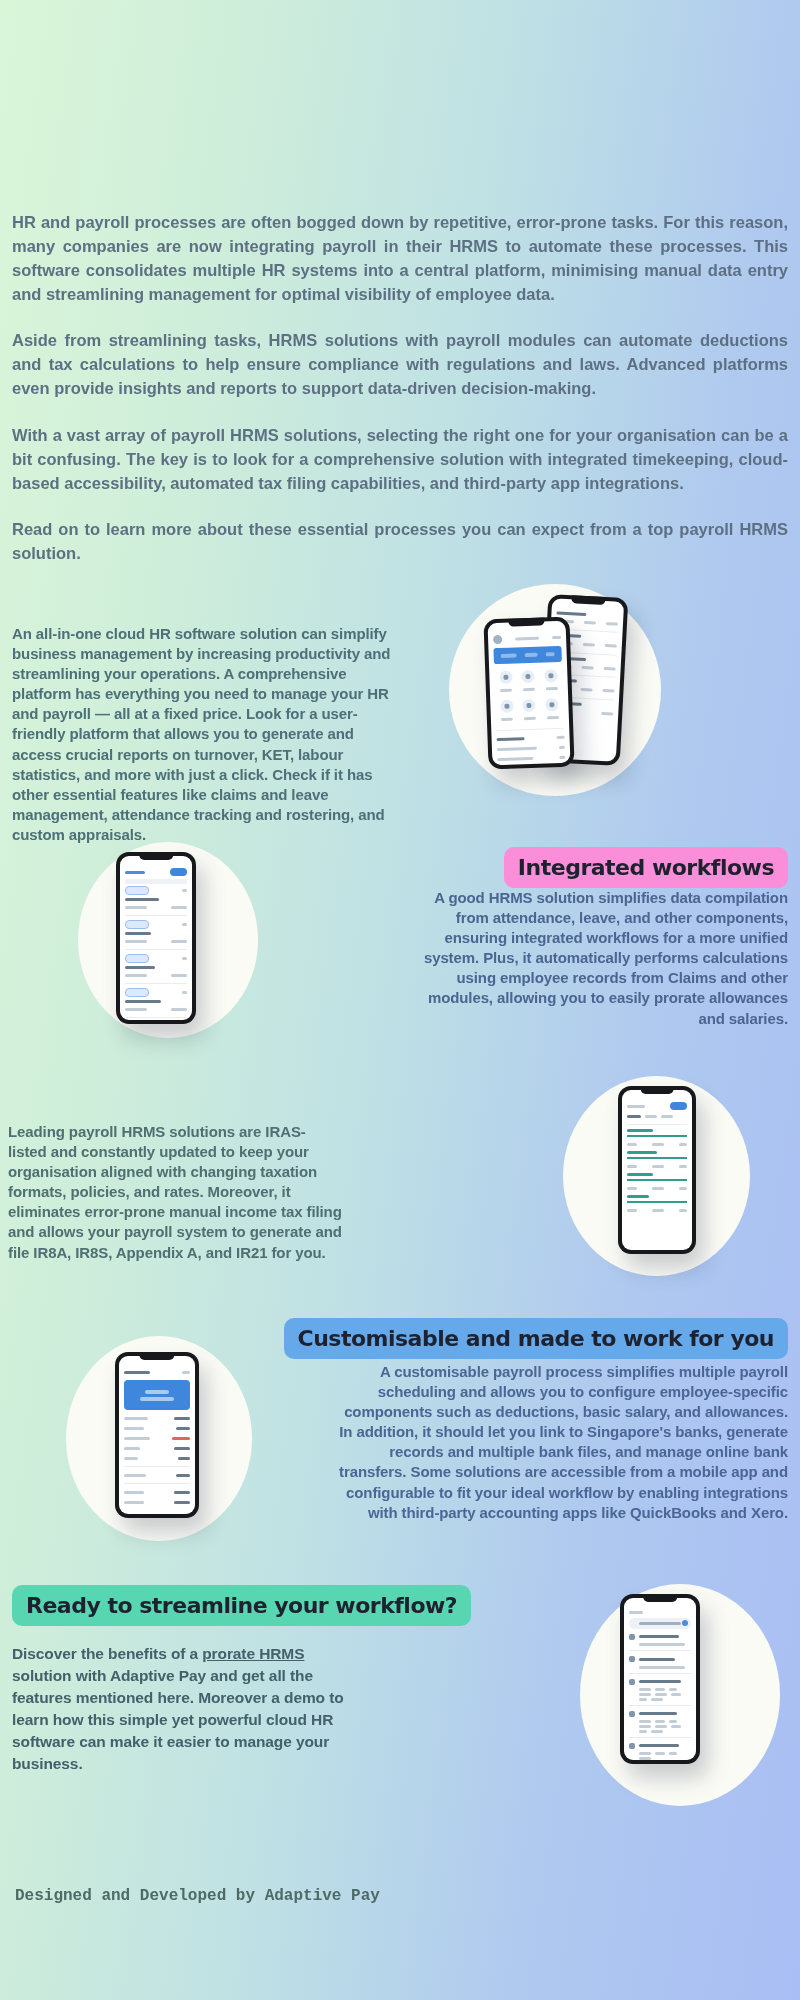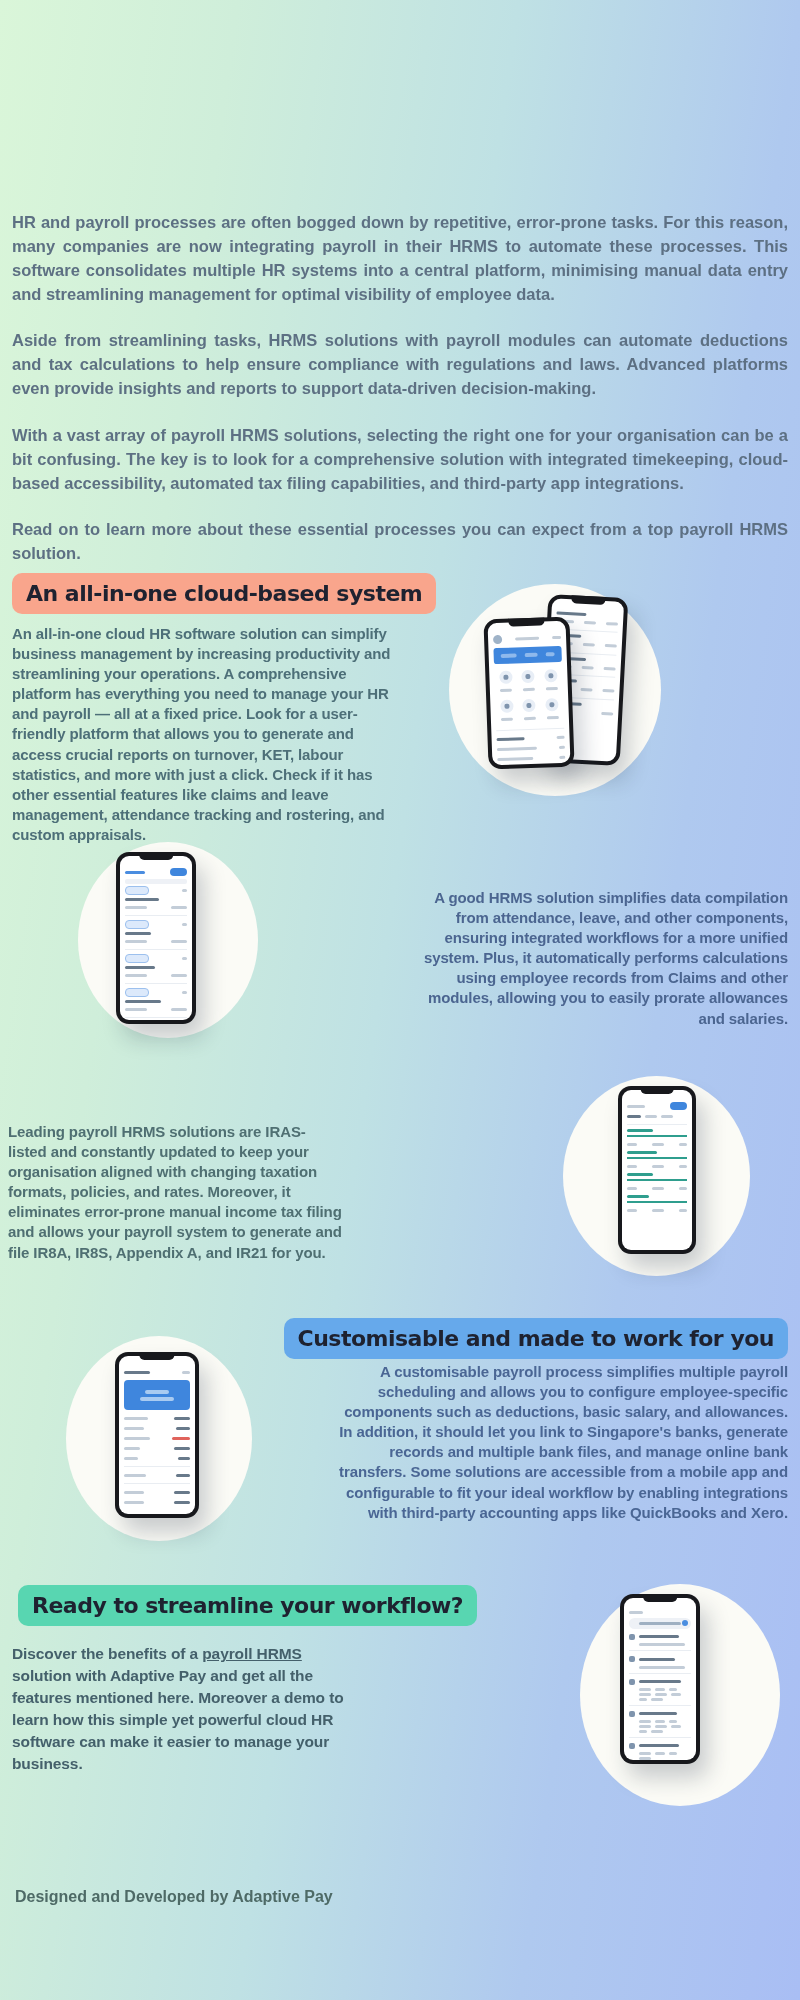--- a/index.html
+++ b/index.html
@@ -11,21 +11,21 @@
     color:#0e1c30;letter-spacing:-1px;}
   .intro{position:absolute;left:12px;top:210px;width:776px;color:#5d7083;
     font-weight:bold;font-size:16.5px;line-height:1.46;text-align:justify;}
   .intro p{margin:0 0 22px;}
   .hl{position:absolute;padding:8px 14px;border-radius:10px;white-space:nowrap;
     font-family:"DejaVu Sans",sans-serif;font-weight:bold;font-size:22px;color:#1e2230;letter-spacing:-0.5px;}
   .h1{left:12px;top:573px;}
   .h2{right:12px;top:847px;}
   .h3{left:12px;top:1066px;}
   .h4{right:12px;top:1318px;}
-  .h5{left:12px;top:1585px;margin-left:6px;}
+  .h5{left:12px;top:1585px;}
   .body{position:absolute;font-weight:bold;font-size:15px;line-height:1.34;letter-spacing:-0.1px;}
   .b1{left:12px;top:624px;width:388px;color:#4d6f78;}
   .b2{right:12px;top:888px;width:368px;color:#4b6590;text-align:right;}
   .b3{left:8px;top:1122px;width:336px;color:#4f6f72;}
   .b4{right:12px;top:1362px;width:452px;color:#4a6694;text-align:right;}
   .b5{left:12px;top:1643px;width:340px;color:#44606b;font-size:15.5px;line-height:1.42;}
   .b5 a{color:inherit;text-decoration:underline;}
   .halo{position:absolute;background:#fbfbf6;border-radius:50%;}
   #halo1{left:449px;top:584px;width:212px;height:212px;}
   #halo2{left:78px;top:842px;width:180px;height:196px;}
@@ -65,40 +65,39 @@
   .card{background:#3f86dd;border-radius:4px;height:30px;display:flex;flex-direction:column;
     align-items:center;justify-content:center;gap:3px;margin:4px 0;}
   .card i{background:#a9cbf1;height:4px;width:26px;border-radius:2px;display:block;margin:0;}
   .search{height:11px;background:#eef1f6;border-radius:6px;display:flex;align-items:center;
     justify-content:center;position:relative;margin:4px 0;}
   .search i{background:#9fb0c2;height:3px;width:42px;margin:0;border-radius:2px;display:block;}
   .search .dot{position:absolute;right:3px;}
   .micon{width:6px;height:6px;border-radius:2px;background:#7f94ad;display:inline-block;}
   .mtab{display:flex;flex-wrap:wrap;gap:2px 4px;margin:2px 0 2px 10px;}
   .mtab i{margin:0;}
-  .credit{position:absolute;left:15px;top:1884px;font-weight:bold;font-size:16px;line-height:1.6;color:#4e6a66;}
+  .credit{position:absolute;left:15px;top:1884px;font-weight:bold;font-size:16px;line-height:1.6;color:#4e6a66;font-family:Liberation Mono, monospace;}
   .logo{position:absolute;left:618px;top:1860px;width:172px;height:95px;display:flex;
     align-items:center;justify-content:center;gap:7px;border-radius:2px;}
   .logo-text{color:#ffffff;font-family:"DejaVu Sans",sans-serif;font-weight:bold;
     font-size:23px;letter-spacing:-0.8px;}
 </style>
 </head>
 <body>
 
 <div class="poster">
 
 
   <div class="intro">
     <p>HR and payroll processes are often bogged down by repetitive, error-prone tasks. For this reason, many companies are now integrating payroll in their HRMS to automate these processes. This software consolidates multiple HR systems into a central platform, minimising manual data entry and streamlining management for optimal visibility of employee data.</p>
     <p>Aside from streamlining tasks, HRMS solutions with payroll modules can automate deductions and tax calculations to help ensure compliance with regulations and laws. Advanced platforms even provide insights and reports to support data-driven decision-making.</p>
     <p>With a vast array of payroll HRMS solutions, selecting the right one for your organisation can be a bit confusing. The key is to look for a comprehensive solution with integrated timekeeping, cloud-based accessibility, automated tax filing capabilities, and third-party app integrations.</p>
     <p>Read on to learn more about these essential processes you can expect from a top payroll HRMS solution.</p>
   </div>
 
-  <div class="hl h1" style="background: rgb(249, 165, 140);">An all-in-one cloud-based system</div>
   <div class="body b1">An all-in-one cloud HR software solution can simplify business management by increasing productivity and streamlining your operations. A comprehensive platform has everything you need to manage your HR and payroll — all at a fixed price. Look for a user-friendly platform that allows you to generate and access crucial reports on turnover, KET, labour statistics, and more with just a click. Check if it has other essential features like claims and leave management, attendance tracking and rostering, and custom appraisals.</div>
 
   <div class="halo" id="halo1"></div>
   <div class="phone ph1b">
     <div class="scr">
       <i class="sk d" style="width:30px"></i>
       <div class="row">
           <i class="sk" style="width:18px"></i>
           <i class="sk" style="width:12px"></i>
           <i class="sk" style="width:12px"></i>
@@ -181,20 +180,21 @@
           <i class="sk" style="width:6px"></i>
         </div>
       <div class="row">
           <i class="sk" style="width:36px"></i>
           <i class="sk" style="width:6px"></i>
         </div>
     </div>
     <div class="notch"></div>
   </div>
 
+  <div class="hl h2" style="background: rgb(251, 142, 216);">Integrated workflows</div>
   <div class="body b2">A good HRMS solution simplifies data compilation from attendance, leave, and other components, ensuring integrated workflows for a more unified system. Plus, it automatically performs calculations using employee records from Claims and other modules, allowing you to easily prorate allowances and salaries.</div>
 
   <div class="halo" id="halo2"></div>
   <div class="phone ph2">
     <div class="scr">
       <div class="row">
           <i class="sk bl" style="width:20px"></i>
           <span class="pillbtn"></span>
         </div>
       <i class="sk lt" style="width:100%"></i>
@@ -337,21 +337,21 @@
       <div class="row">
           <i class="sk" style="width:20px"></i>
           <i class="sk d" style="width:16px"></i>
         </div>
     </div>
     <div class="notch"></div>
   </div>
 
   <div class="hl h5" style="background: rgb(88, 214, 177);">Ready to streamline your workflow?</div>
   <div class="body b5">
-    <span>Discover the benefits of a </span><a href="#">payroll HRMS</a><span> solution with Adaptive Pay and get all the features mentioned here. Moreover a demo to learn how this simple yet powerful cloud HR software can make it easier to manage your business.</span>
+    <span>Discover the benefits of a </span><a href="#">prorate HRMS</a><span> solution with Adaptive Pay and get all the features mentioned here. Moreover a demo to learn how this simple yet powerful cloud HR software can make it easier to manage your business.</span>
   </div>
 
   <div class="halo" id="halo5"></div>
   <div class="phone ph5">
     <div class="scr">
       <i class="sk" style="width:14px"></i>
       <div class="search">
           <i></i>
           <span class="dot"></span>
         </div>

